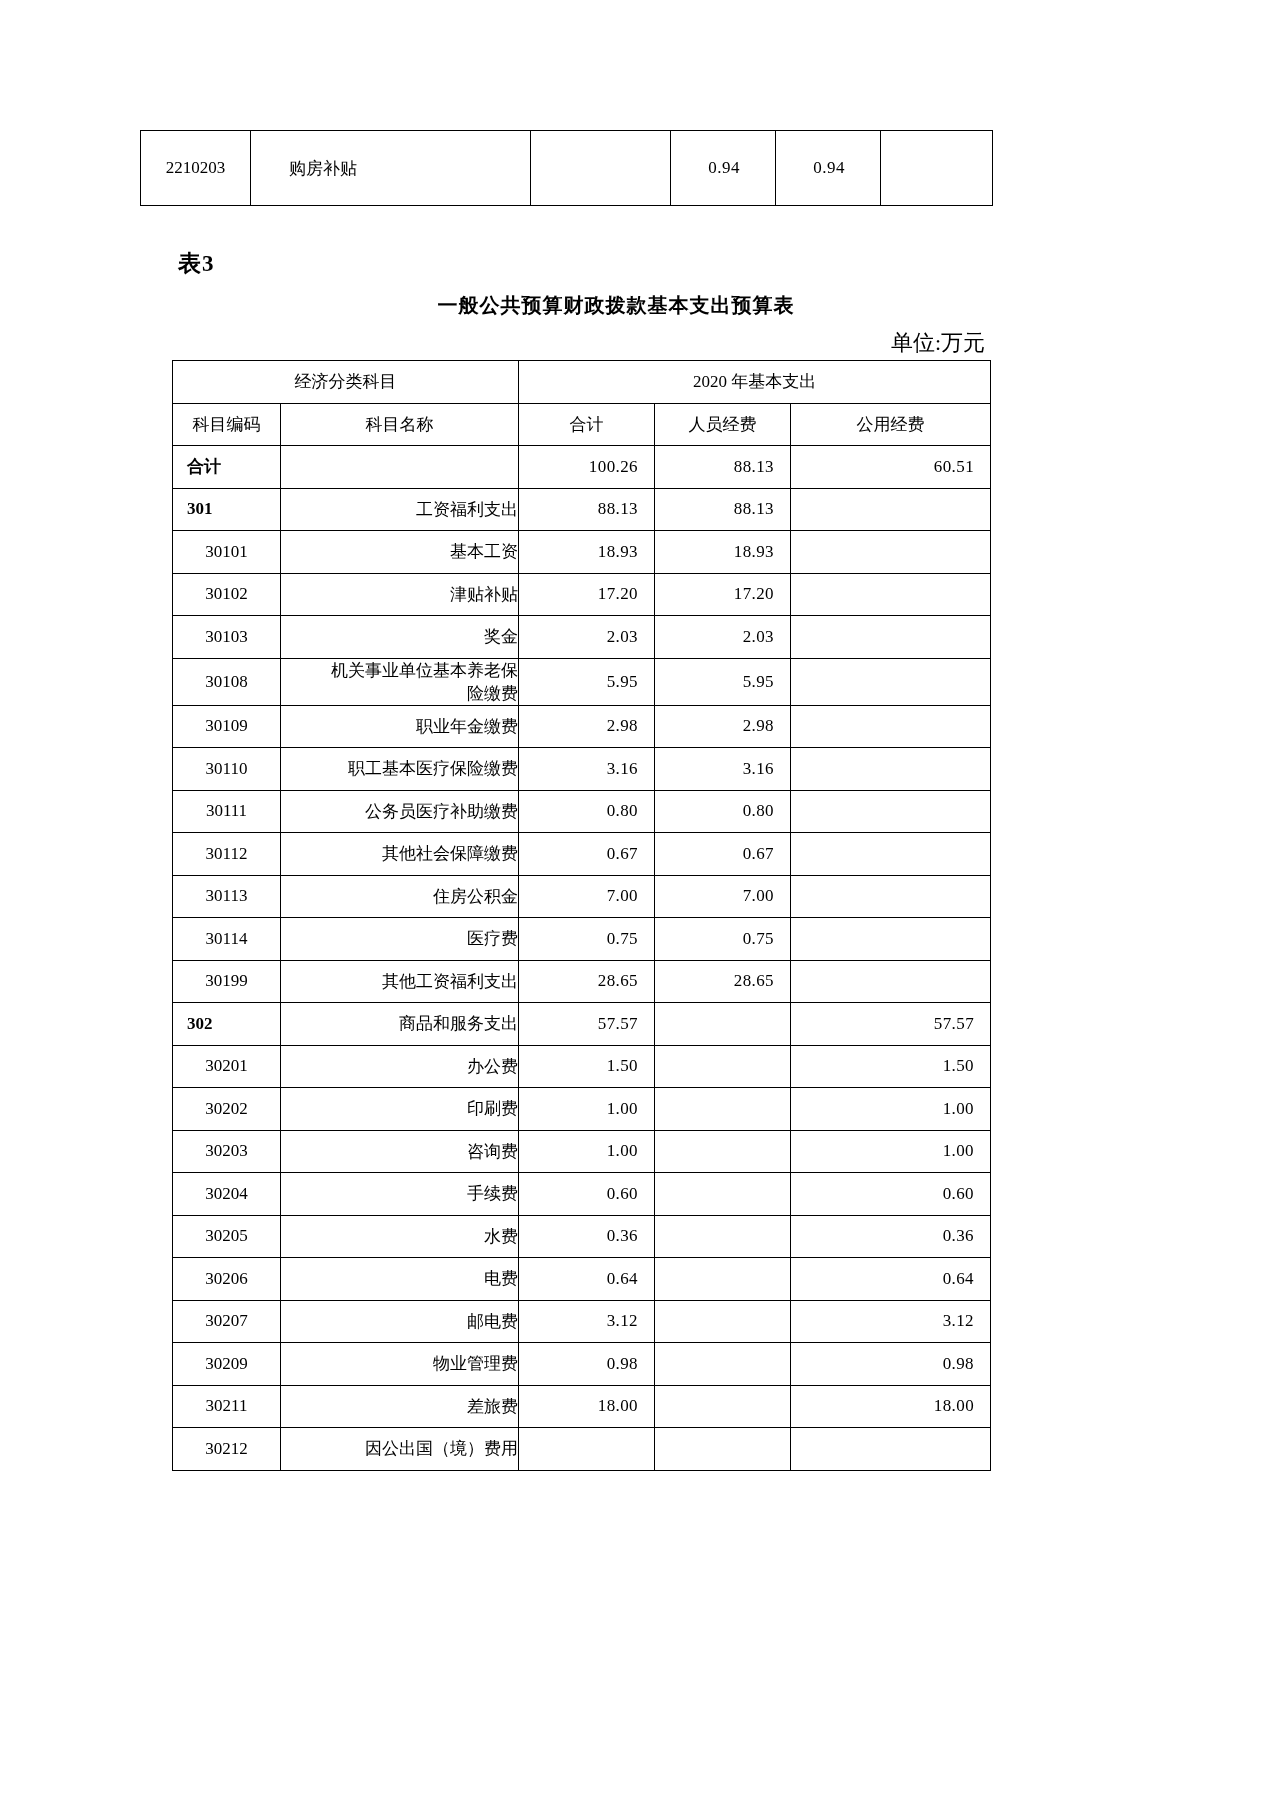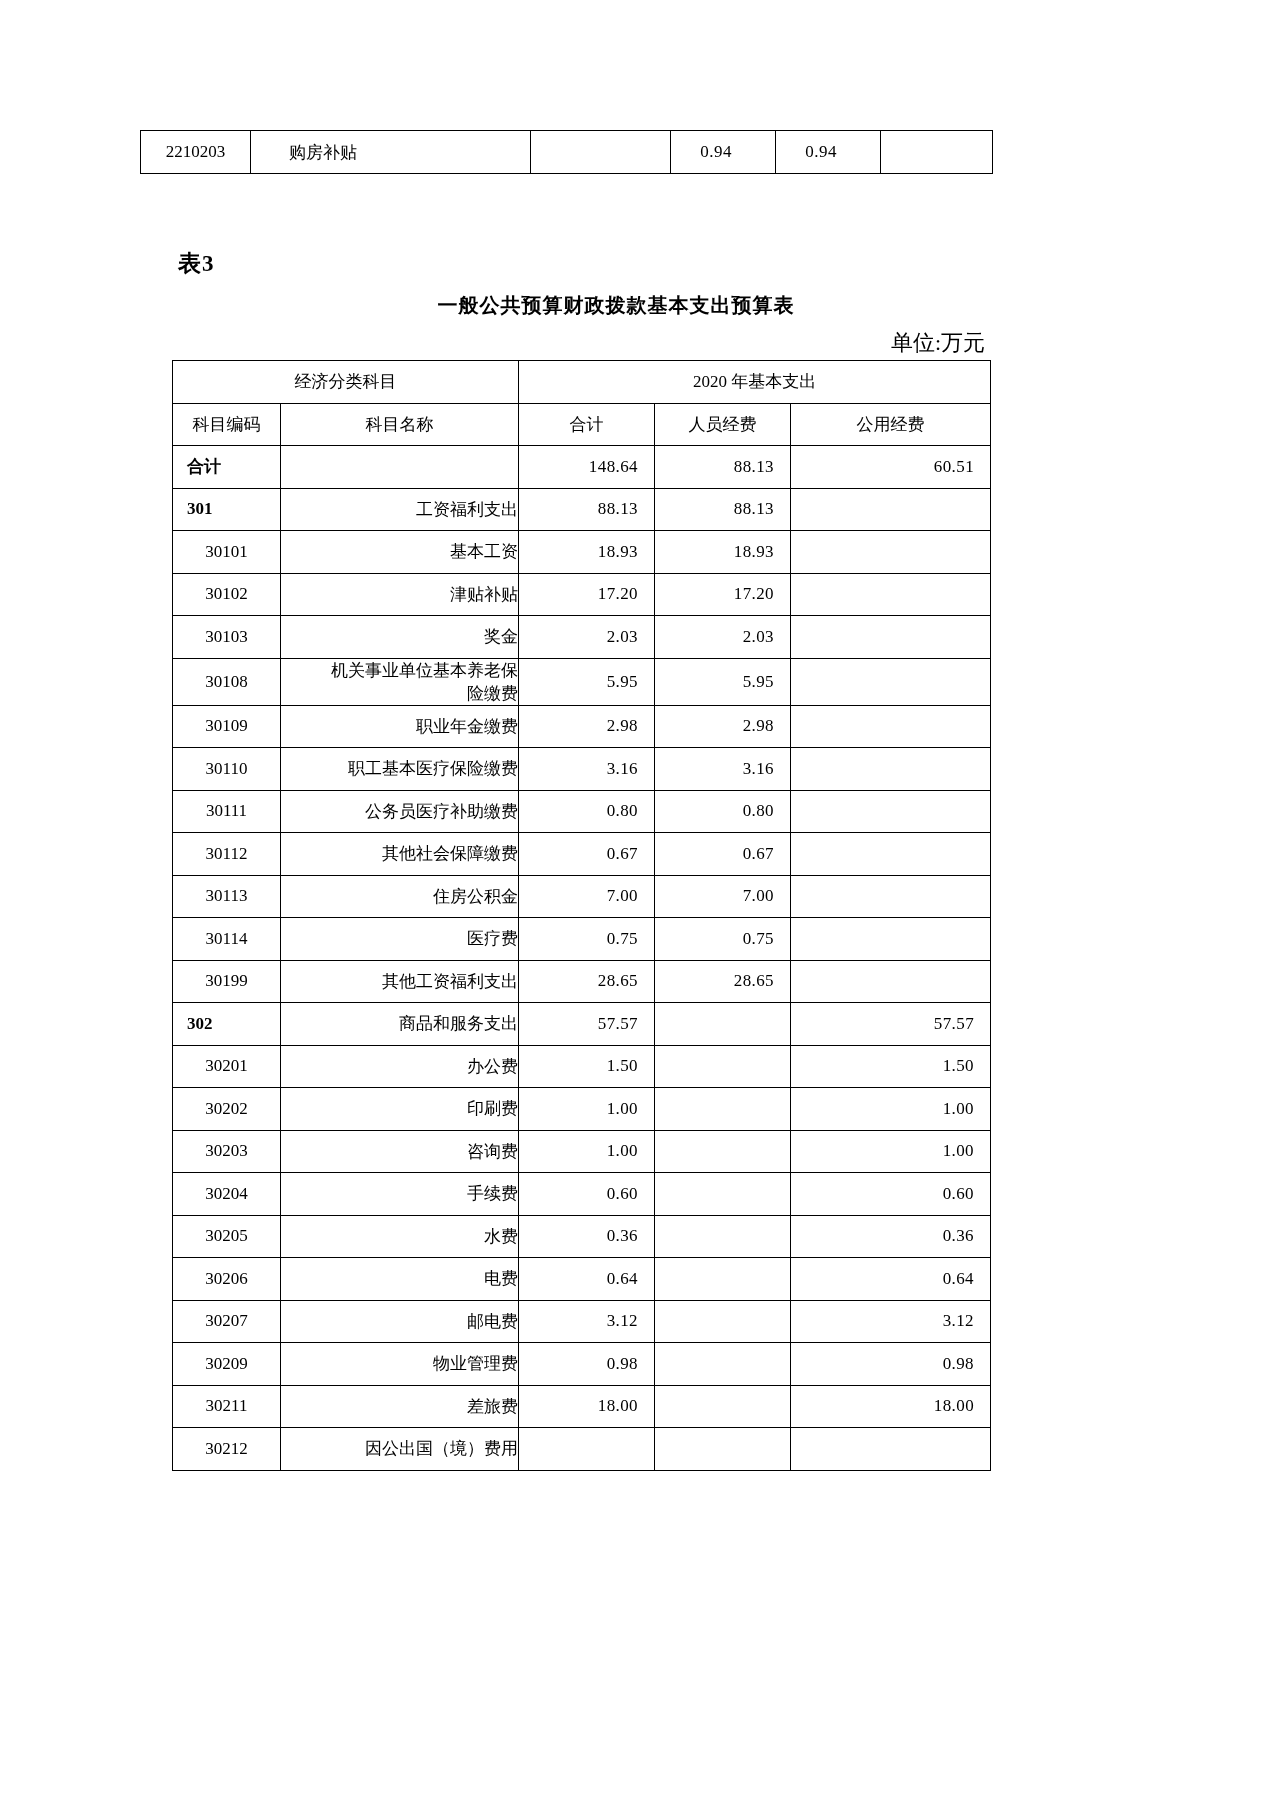--- a/index.html
+++ b/index.html
@@ -30,21 +30,21 @@
   }
   table.grid {
     border-collapse: collapse;
     width: 100%;
     table-layout: fixed;
   }
   table.grid td, table.grid th {
     border: 1px solid #000000;
     font-weight: normal;
     font-size: 17px;
-    padding: 0;
+    padding: 16px;
     height: 42px;
     vertical-align: middle;
   }
   .c-code {
     text-align: center;
     font-family: "Liberation Serif", serif;
     font-size: 17px;
   }
   .c-name {
     text-align: left;
@@ -198,21 +198,21 @@
         <tr>
           <td class="hdr">科目编码</td>
           <td class="hdr">科目名称</td>
           <td class="hdr">合计</td>
           <td class="hdr">人员经费</td>
           <td class="hdr">公用经费</td>
         </tr>
       <tr>
             <td class="code-cell lvl0">合计</td>
             <td class="name-cell ind0"></td>
-            <td class="num-cell">148.64</td>
+            <td class="num-cell">100.26</td>
             <td class="num-cell">88.13</td>
             <td class="num-cell">60.51</td>
           </tr>
           <tr>
             <td class="code-cell lvl1">301</td>
             <td class="name-cell ind0">工资福利支出</td>
             <td class="num-cell">88.13</td>
             <td class="num-cell">88.13</td>
             <td class="num-cell"></td>
           </tr>

